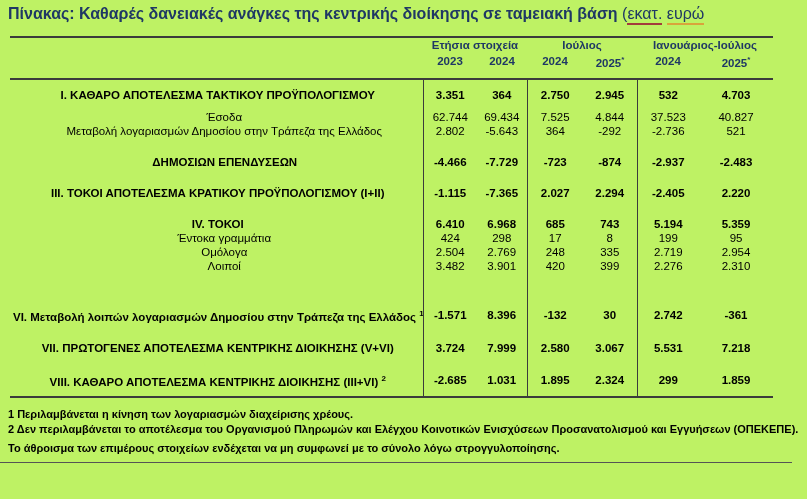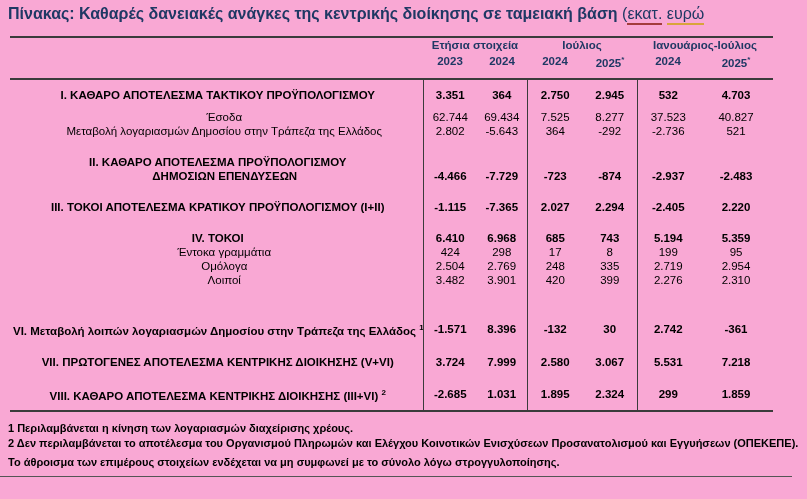--- a/index.html
+++ b/index.html
@@ -1,18 +1,18 @@
 <!DOCTYPE html>
 <html><head>
 <meta charset="utf-8">
 <style>
   html,body{margin:0;padding:0;background:#ffffff;}
   body{width:807px;height:499px;overflow:hidden;
        font-family:"Liberation Sans", sans-serif;color:#000;}
-  .page{position:relative;width:807px;height:499px;overflow:hidden;background:#f9a8d4;}
+  .page{position:relative;width:807px;height:499px;overflow:hidden;background:#bef264;}
 
   .title{margin:5px 0 0 8px;font-size:16px;font-weight:bold;color:#1F3864;white-space:nowrap;}
   .title .unit{font-weight:normal;}
   .u-red{border-bottom:2px solid #A33C3C;padding-bottom:1px;}
   .u-gold{border-bottom:2px solid #D9A43B;padding-bottom:1px;}
 
   table{border-collapse:collapse;table-layout:fixed;margin:13px 0 0 10px;width:763px;
         border-top:2px solid #3b3b3b;border-bottom:2px solid #3b3b3b;}
   col.c-label{width:413px;}
   col.c1{width:54px;}  col.c2{width:50px;}
@@ -102,44 +102,35 @@
           <td class="val"></td>
           <td class="val"></td>
           <td class="val"></td>
           <td class="val"></td>
         </tr>
         <tr class="sub">
           <td class="label">Έσοδα</td>
           <td class="val">62.744</td>
           <td class="val">69.434</td>
           <td class="val">7.525</td>
-          <td class="val">8.277</td>
+          <td class="val">4.844</td>
           <td class="val">37.523</td>
           <td class="val">40.827</td>
         </tr>
         <tr class="sub">
           <td class="label">Μεταβολή λογαριασμών Δημοσίου στην Τράπεζα της Ελλάδος</td>
           <td class="val">2.802</td>
           <td class="val">-5.643</td>
           <td class="val">364</td>
           <td class="val">-292</td>
           <td class="val">-2.736</td>
           <td class="val">521</td>
         </tr>
         <tr class="spacer">
           <td class="label"></td>
-          <td class="val"></td>
-          <td class="val"></td>
-          <td class="val"></td>
-          <td class="val"></td>
-          <td class="val"></td>
-          <td class="val"></td>
-        </tr>
-        <tr class="section">
-          <td class="label">II. ΚΑΘΑΡΟ ΑΠΟΤΕΛΕΣΜΑ ΠΡΟΫΠΟΛΟΓΙΣΜΟΥ</td>
           <td class="val"></td>
           <td class="val"></td>
           <td class="val"></td>
           <td class="val"></td>
           <td class="val"></td>
           <td class="val"></td>
         </tr>
         <tr class="section2">
           <td class="label">ΔΗΜΟΣΙΩΝ ΕΠΕΝΔΥΣΕΩΝ</td>
           <td class="val">-4.466</td>

